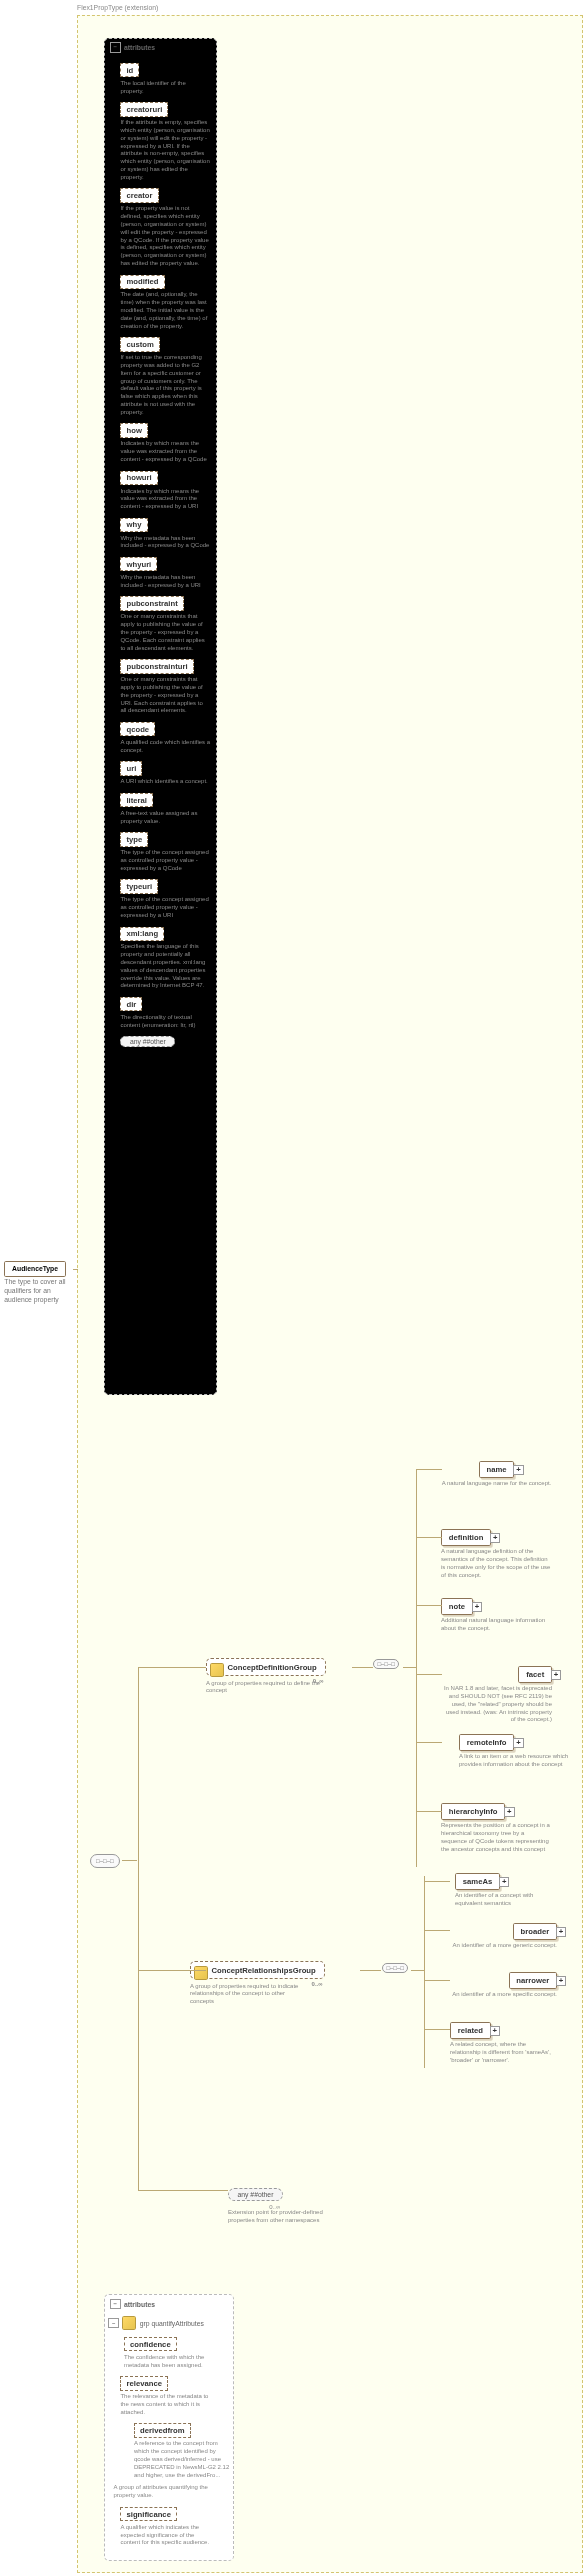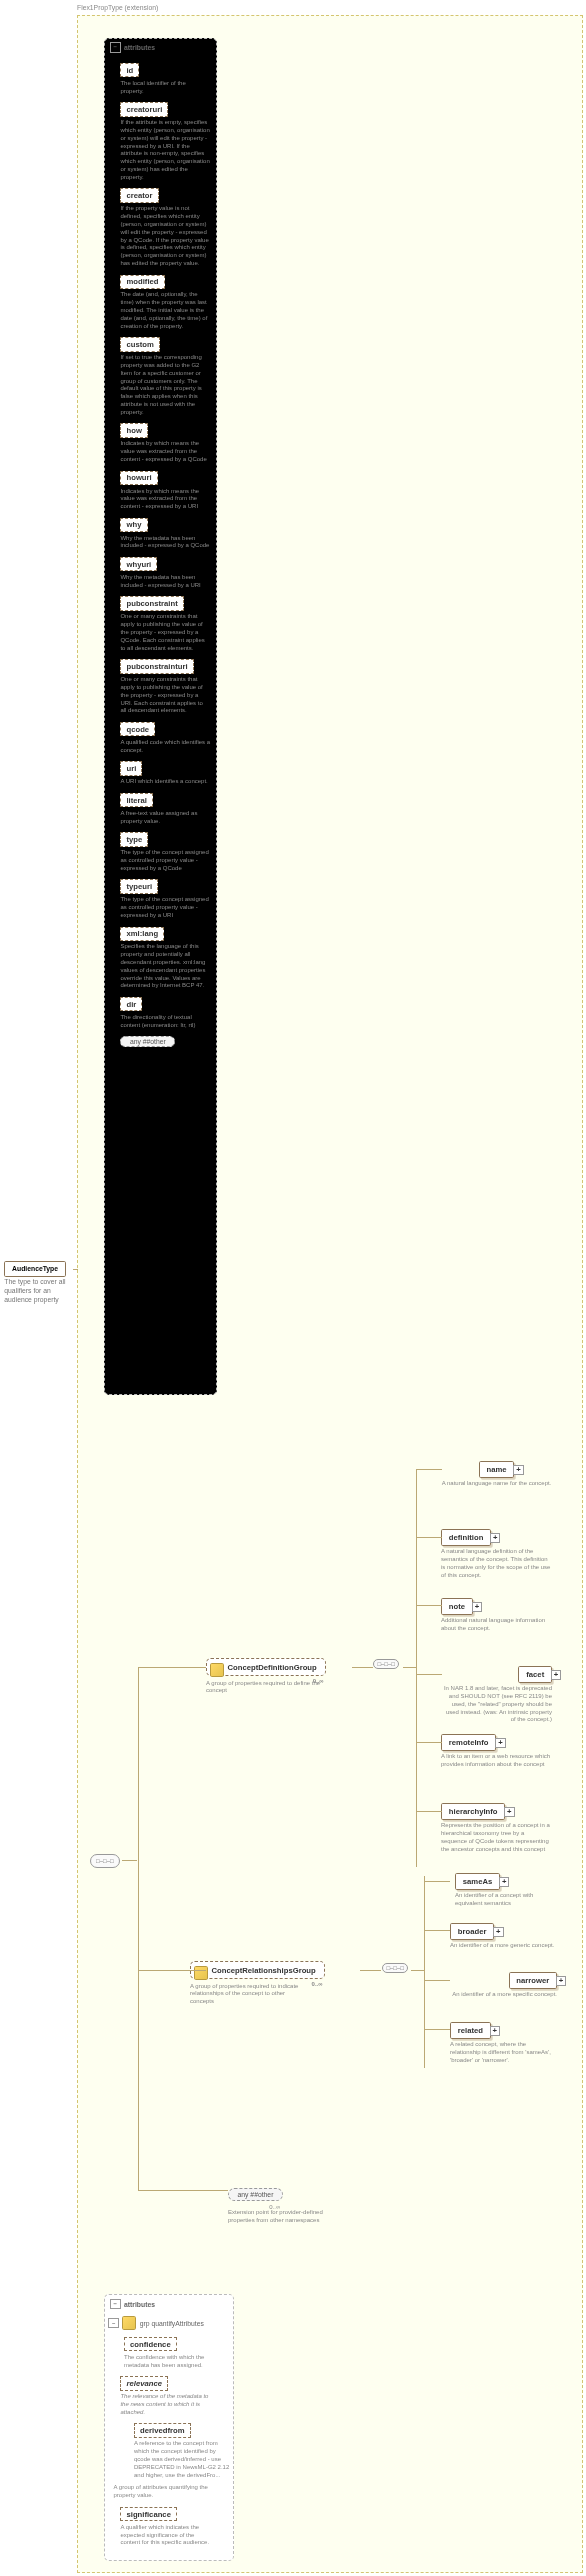--- a/index.html
+++ b/index.html
@@ -85,35 +85,35 @@
 
   <div id="cdg-children">
         <div class="node" style="left: 363px; top: 1445px; text-align: center;"><div class="el-box exp">name</div><div class="el-desc" style="width:111px">A natural language name for the concept.</div></div>
         <div class="conn" style="left: 338px; top: 1453px; width: 26px;"></div>
         <div class="node" style="left: 363px; top: 1513px;"><div class="el-box exp">definition</div><div class="el-desc" style="width:111px">A natural language definition of the semantics of the concept. This definition is normative only for the scope of the use of this concept.</div></div>
         <div class="conn" style="left: 338px; top: 1521px; width: 26px;"></div>
         <div class="node" style="left: 363px; top: 1582px;"><div class="el-box exp">note</div><div class="el-desc" style="width:111px">Additional natural language information about the concept.</div></div>
         <div class="conn" style="left: 338px; top: 1589px; width: 26px;"></div>
         <div class="node" style="left: 363px; top: 1650px; text-align: right;"><div class="el-box exp">facet</div><div class="el-desc" style="width:111px">In NAR 1.8 and later, facet is deprecated and SHOULD NOT (see RFC 2119) be used, the "related" property should be used instead. (was: An intrinsic property of the concept.)</div></div>
         <div class="conn" style="left: 338px; top: 1658px; width: 26px;"></div>
-        <div class="node" style="left: 363px; top: 1718px;"><div class="el-box exp">remoteInfo</div><div class="el-desc" style="width:111px">A link to an item or a web resource which provides information about the concept</div></div>
+        <div class="node" style="left: 381px; top: 1718px;"><div class="el-box exp">remoteInfo</div><div class="el-desc" style="width:111px">A link to an item or a web resource which provides information about the concept</div></div>
         <div class="conn" style="left: 338px; top: 1726px; width: 26px;"></div>
         <div class="node" style="left: 363px; top: 1787px;"><div class="el-box exp">hierarchyInfo</div><div class="el-desc" style="width:111px">Represents the position of a concept in a hierarchical taxonomy tree by a sequence of QCode tokens representing the ancestor concepts and this concept</div></div>
         <div class="conn" style="left: 338px; top: 1795px; width: 26px;"></div>
       </div>
 
   <div class="node" style="left:112px;top:1945px">
     <div class="grp-box"><span>ConceptRelationshipsGroup</span><span class="card">0..∞</span></div>
     <div class="grp-desc">A group of properties required to indicate relationships of the concept to other concepts</div>
   </div>
   <div class="node" style="left:304px;top:1947px"><span class="seq-tiny">□–□–□</span></div>
   <div id="crg-children">
         <div class="node" style="left: 377px; top: 1857px;"><div class="el-box exp">sameAs</div><div class="el-desc" style="width:107px">An identifier of a concept with equivalent semantics</div></div>
         <div class="conn" style="left: 346px; top: 1865px; width: 26px;"></div>
-        <div class="node" style="left: 372px; top: 1907px;"><div class="el-box exp">broader</div><div class="el-desc" style="width:107px">An identifier of a more generic concept.</div></div>
+        <div class="node" style="left: 372px; top: 1907px; text-align: right;"><div class="el-box exp">broader</div><div class="el-desc" style="width:107px">An identifier of a more generic concept.</div></div>
         <div class="conn" style="left: 346px; top: 1914px; width: 26px;"></div>
         <div class="node" style="left: 372px; top: 1956px; text-align: right;"><div class="el-box exp">narrower</div><div class="el-desc" style="width:107px">An identifier of a more specific concept.</div></div>
         <div class="conn" style="left: 346px; top: 1964px; width: 26px;"></div>
         <div class="node" style="left: 372px; top: 2006px;"><div class="el-box exp">related</div><div class="el-desc" style="width:107px">A related concept, where the relationship is different from 'sameAs', 'broader' or 'narrower'.</div></div>
         <div class="conn" style="left: 346px; top: 2013px; width: 26px;"></div>
       </div>
 
   <div class="any-chip" style="left:150px;top:2172px">
     <span>any ##other</span>
     <span class="card" style="bottom:-10.3px">0..∞</span>
@@ -137,21 +137,21 @@
       <span class="mini">−</span>
       <span>attributes</span>
     </div>
     <div class="subgrp-hdr">
       <span class="mini2">−</span>
       <span class="gico"></span>
       <span class="lbl">grp quantifyAttributes</span>
     </div>
     <div id="attr2-list">
           <div class="attr-item" style="margin-left: 19px; width: 98px;"><span class="attr-name">confidence</span><div class="attr-desc">The confidence with which the metadata has been assigned.</div></div>
-          <div class="attr-item" style="width: 98px; font-style: italic;"><span class="attr-name">relevance</span><div class="attr-desc">The relevance of the metadata to the news content to which it is attached.</div></div>
+          <div class="attr-item" style="width: 98px;"><span class="attr-name">relevance</span><div class="attr-desc">The relevance of the metadata to the news content to which it is attached.</div></div>
           <div class="attr-item" style="margin-left: 29px; width: 98px;"><span class="attr-name">derivedfrom</span><div class="attr-desc">A reference to the concept from which the concept identified by qcode was derived/inferred - use DEPRECATED in NewsML-G2 2.12 and higher, use the derivedFro...</div></div>
         </div>
     <div class="attr-desc" style="margin:5.1px 5.1px 0 8.5px">A group of attributes quantifying the property value.</div>
     <div class="attr-item">
       <span class="attr-name">significance</span>
       <div class="attr-desc">A qualifier which indicates the expected significance of the content for this specific audience.</div>
     </div>
   </div>
 
 </div>

